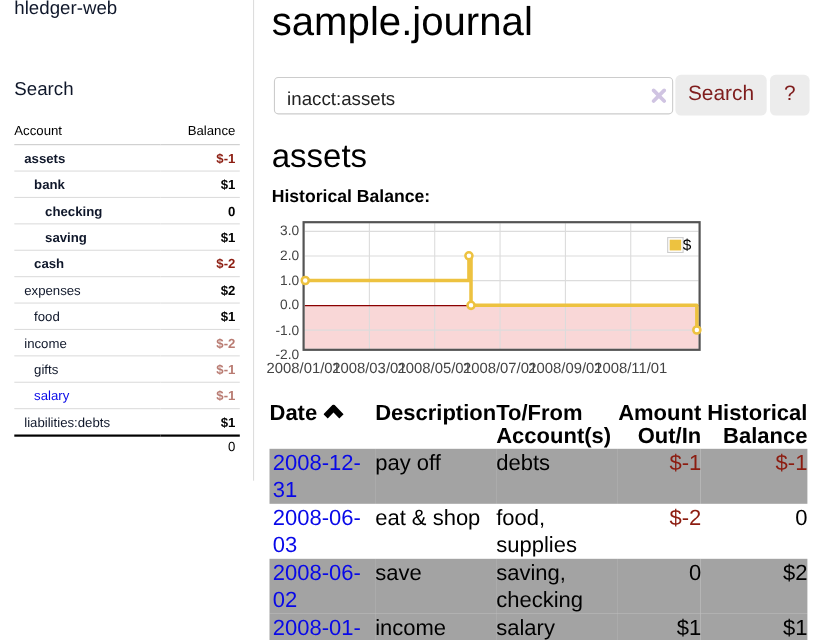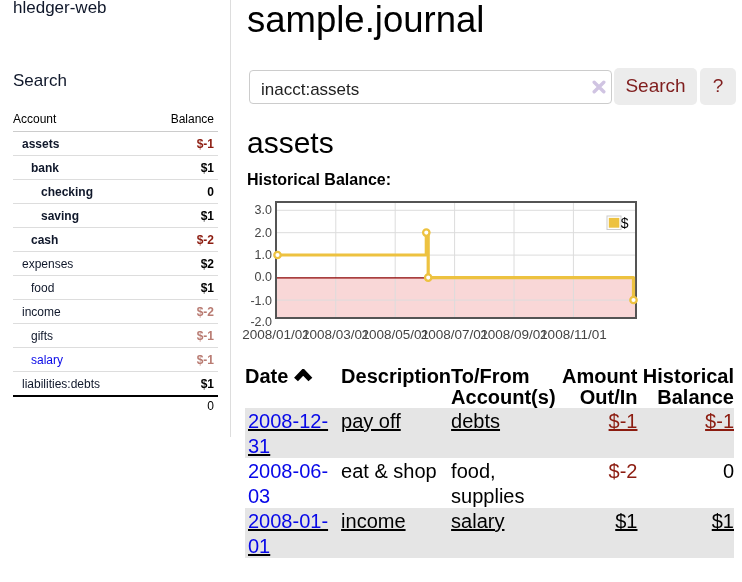--- a/index.html
+++ b/index.html
@@ -36,21 +36,21 @@
 #helpbtn { left:700px; top:68px; width:36px; height:37px; }
 #h2assets { left:247px; top:128px; font-size:30px; font-weight:normal; line-height:30px; }
 #histlab { left:247px; top:171px; font-size:16px; font-weight:bold; line-height:18px; }
 
 
 #txns { left:245px; top:366px; width:489px; border-collapse:collapse; font-size:20px; }
 #txns th { font-weight:bold; text-align:left; vertical-align:top; line-height:21px; padding:0; }
 #txns th.r, #txns td.r { text-align:right; }
 #txns td { vertical-align:top; line-height:25.5px; padding:0; }
 #txns tbody td { padding-top:1px; line-height:24.5px; }
-#txns tr.g td { background:#e5e5e5;text-decoration:underline; }
+#txns tr.g td { background:#a3a3a3; }
 .neg { color:#8c1c10; }
 </style>
 </head>
 <body>
 <div id="divider" class="abs"></div>
 <a id="brand" class="abs p" href="#">hledger-web</a>
 <a id="journal" class="abs p" href="#">Search</a>
 
 <table id="acctbl" class="abs">
 <tbody>
@@ -198,20 +198,27 @@
         <td class="r neg">$-1</td>
       </tr>
 <tr>
         <td style="padding-left:3px"><a class="b" href="#">2008-06-03</a></td>
         <td>eat &amp; shop</td>
         <td>food, supplies</td>
         <td class="r neg">$-2</td>
         <td class="r">0</td>
       </tr>
 <tr class="g">
+        <td style="padding-left:3px"><a class="b" href="#">2008-06-02</a></td>
+        <td>save</td>
+        <td>saving,<br>checking</td>
+        <td class="r">0</td>
+        <td class="r">$2</td>
+      </tr>
+<tr class="g">
         <td style="padding-left:3px"><a class="b" href="#">2008-01-01</a></td>
         <td>income</td>
         <td>salary</td>
         <td class="r">$1</td>
         <td class="r">$1</td>
       </tr>
 </tbody>
 </table>
 
 </body></html>

